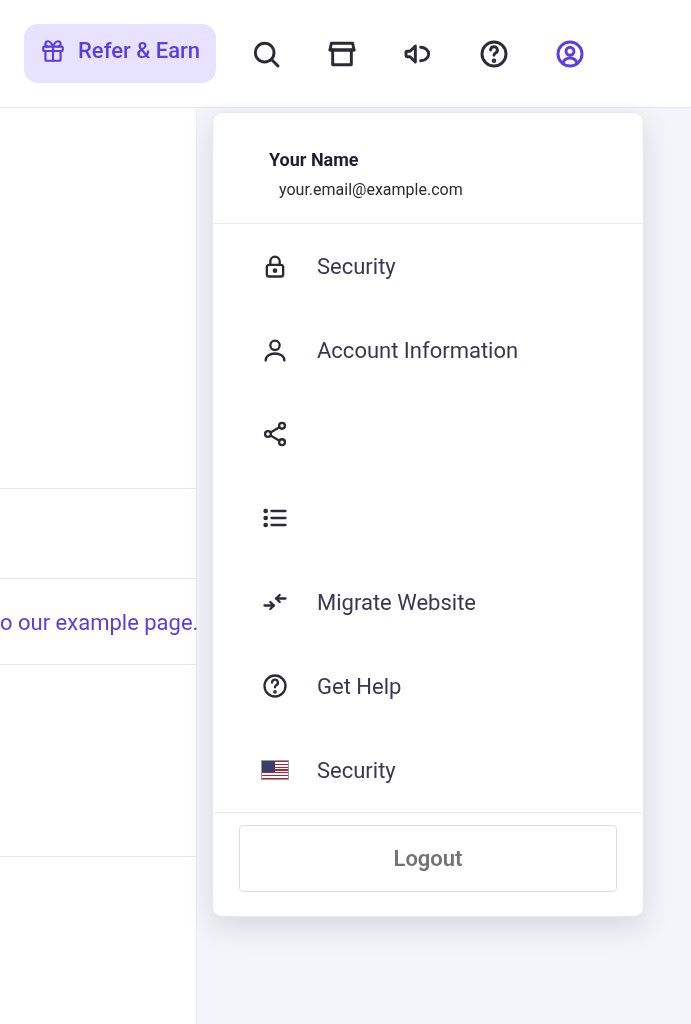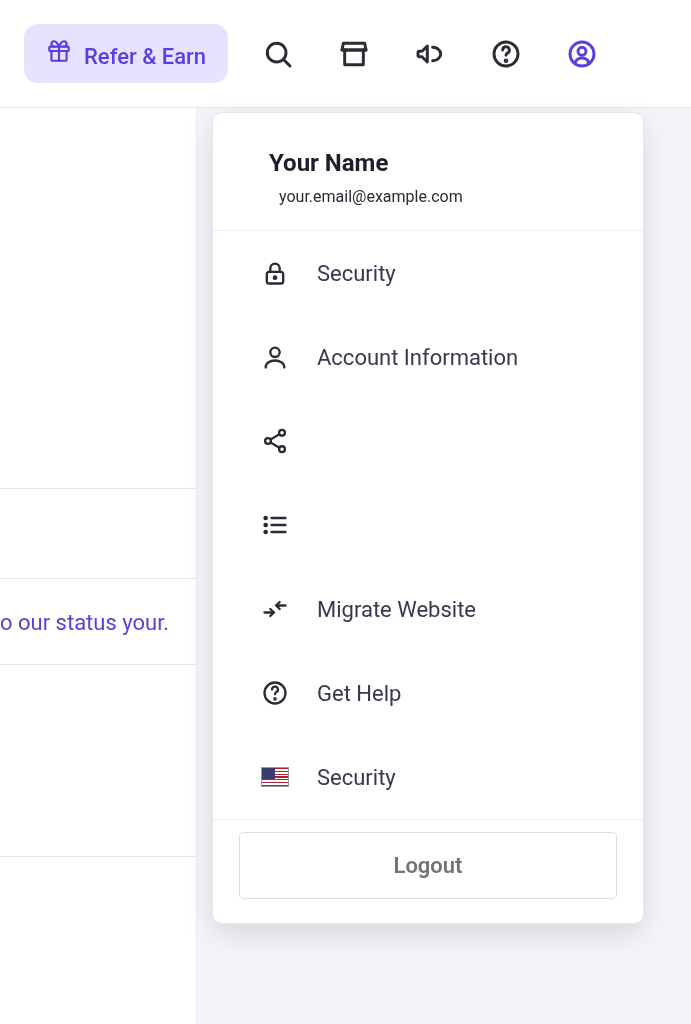--- a/index.html
+++ b/index.html
@@ -20,27 +20,27 @@
     background: #ffffff;
     border-bottom: 1px solid #e7e7ef;
     display: flex;
     align-items: center;
     padding-left: 24px;
     gap: 28px;
   }
 
   .refer-btn {
     display: inline-flex;
-    align-items: flex-end;
+    align-items: flex-start;
     gap: 12px;
     background: #e7e3ff;
     color: #5a3ee0;
     font-size: 22px;
     font-weight: 500;
-    padding: 14px 22px;
+    padding: 14px 16px;
     border-radius: 14px;
     cursor: pointer;
   }
   .refer-btn svg { width: 26px; height: 26px; stroke: #5a3ee0; }
 
   .icon-row {
     display: flex;
     align-items: center;
     gap: 44px;
     margin-left: 6px;
@@ -101,21 +101,21 @@
     border: 1px solid #e7e7ef;
     border-radius: 10px;
     box-shadow: 0 10px 30px rgba(0,0,0,0.12);
     padding-bottom: 24px;
   }
 
   .dd-header {
     padding: 36px 40px 24px 56px;
     border-bottom: 1px solid #eceaf4;
   }
-  .dd-name { font-size: 24px; font-weight: 700; color: #1f1e2e; }
+  .dd-name { font-size: 18px; font-weight: 700; color: #1f1e2e; }
   .dd-email { font-size: 16px; color: #2b2a35; margin-top: 10px; padding-left: 10px;}
 
   .dd-item {
     display: flex;
     align-items: center;
     gap: 28px;
     padding: 28px 40px 28px 48px;
     cursor: pointer;
     font-size: 22px;
     color: #3a374f;
@@ -225,21 +225,21 @@
     </div>
   </div>
 </div>
 
 <div class="bg-area">
   <div class="bg-panel">
     <div class="bg-line a"></div>
     <div class="bg-line b"></div>
     <div class="bg-line c"></div>
     <div class="bg-line d"></div>
-    <div class="status-text">o our status your.</div>
+    <div class="status-text">o our example page.</div>
   </div>
 </div>
 
 <div class="dropdown">
   <div class="dd-header">
     <div class="dd-name">Your Name</div>
     <div class="dd-email">your.email@example.com</div>
   </div>
 
   <div class="dd-item">

